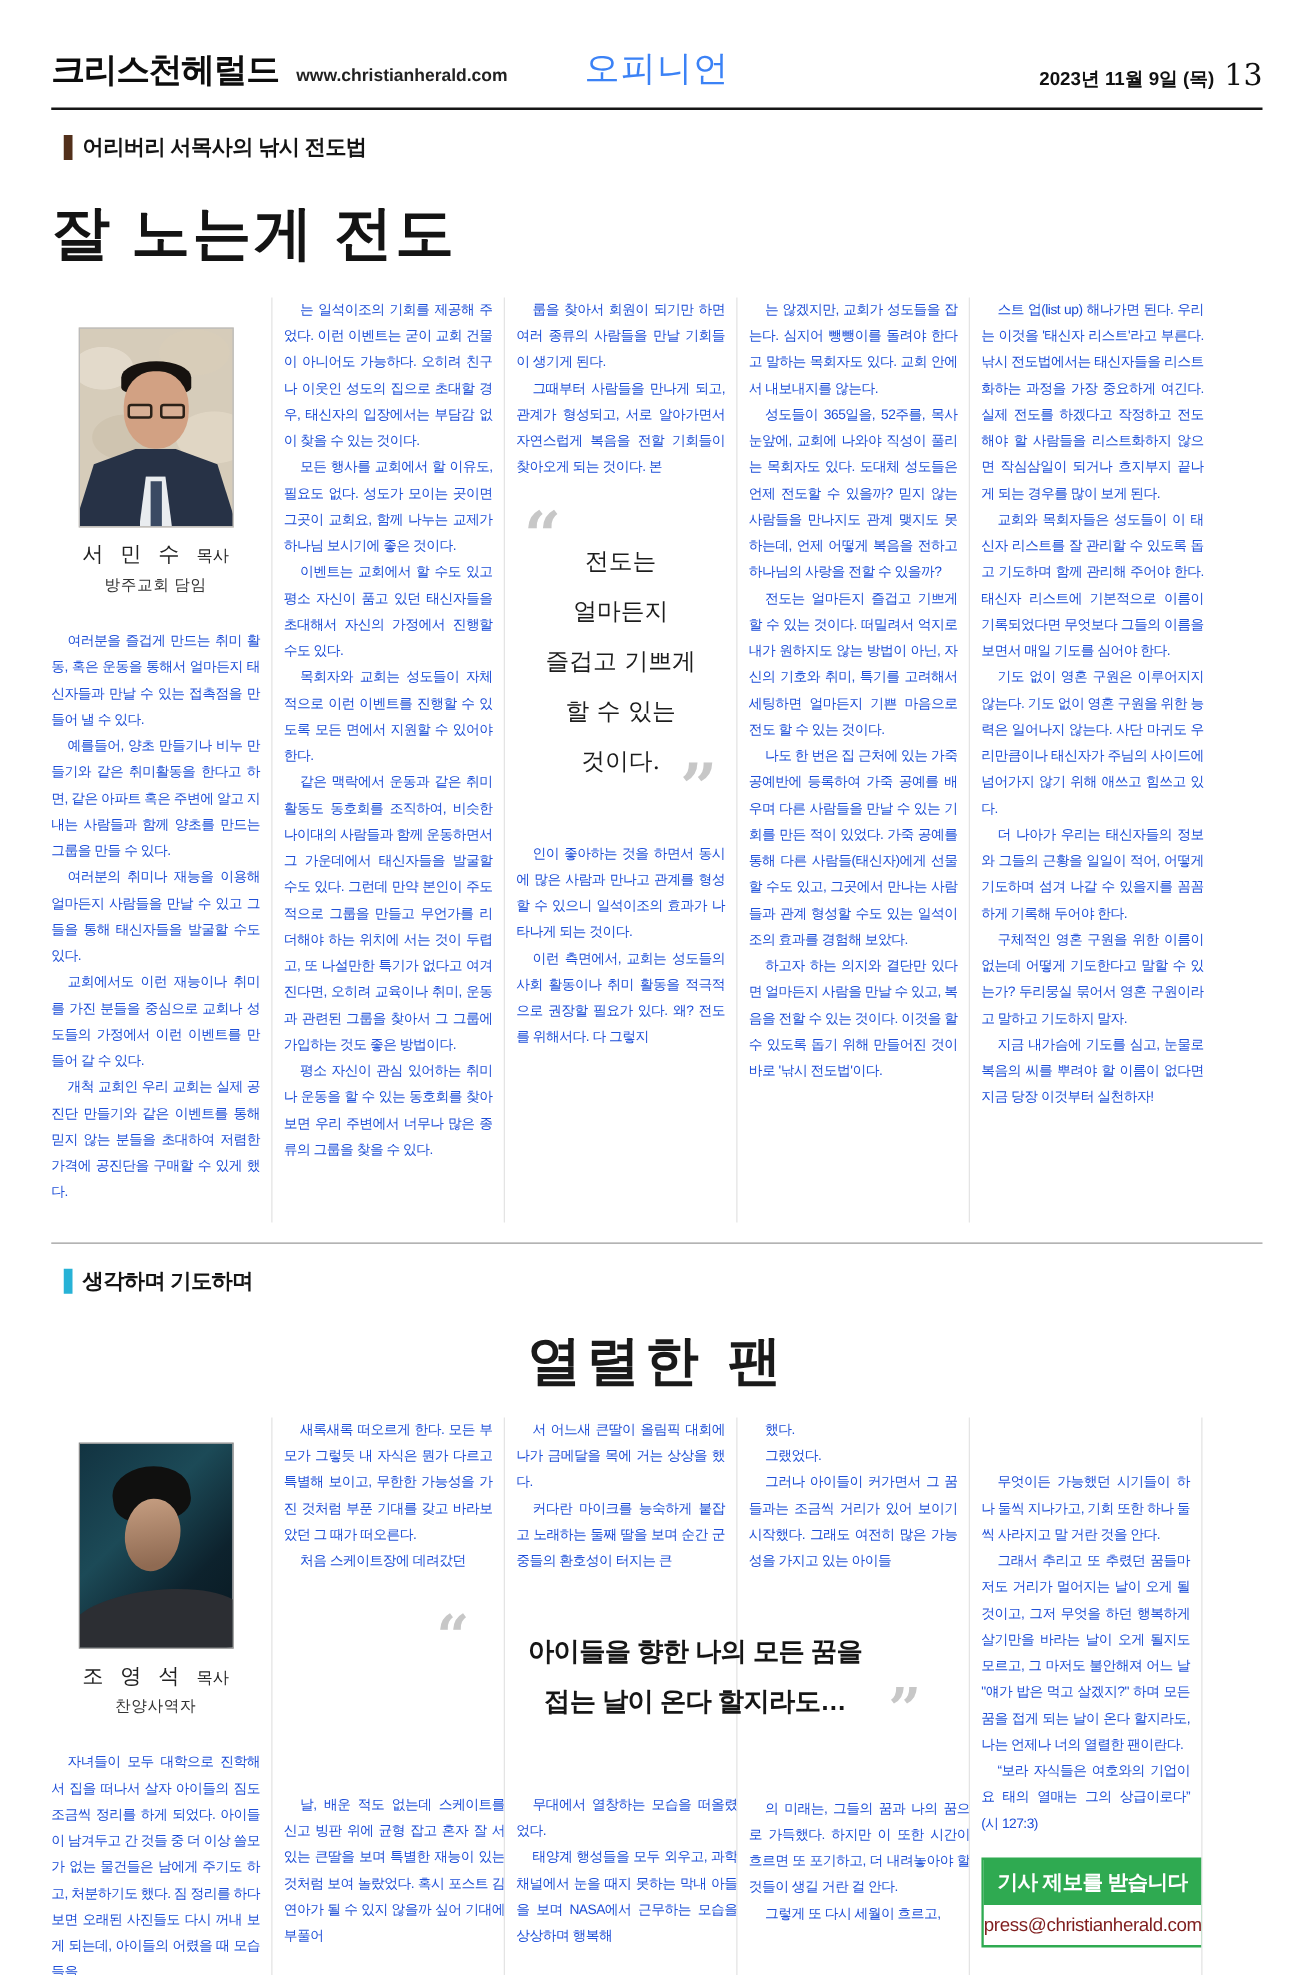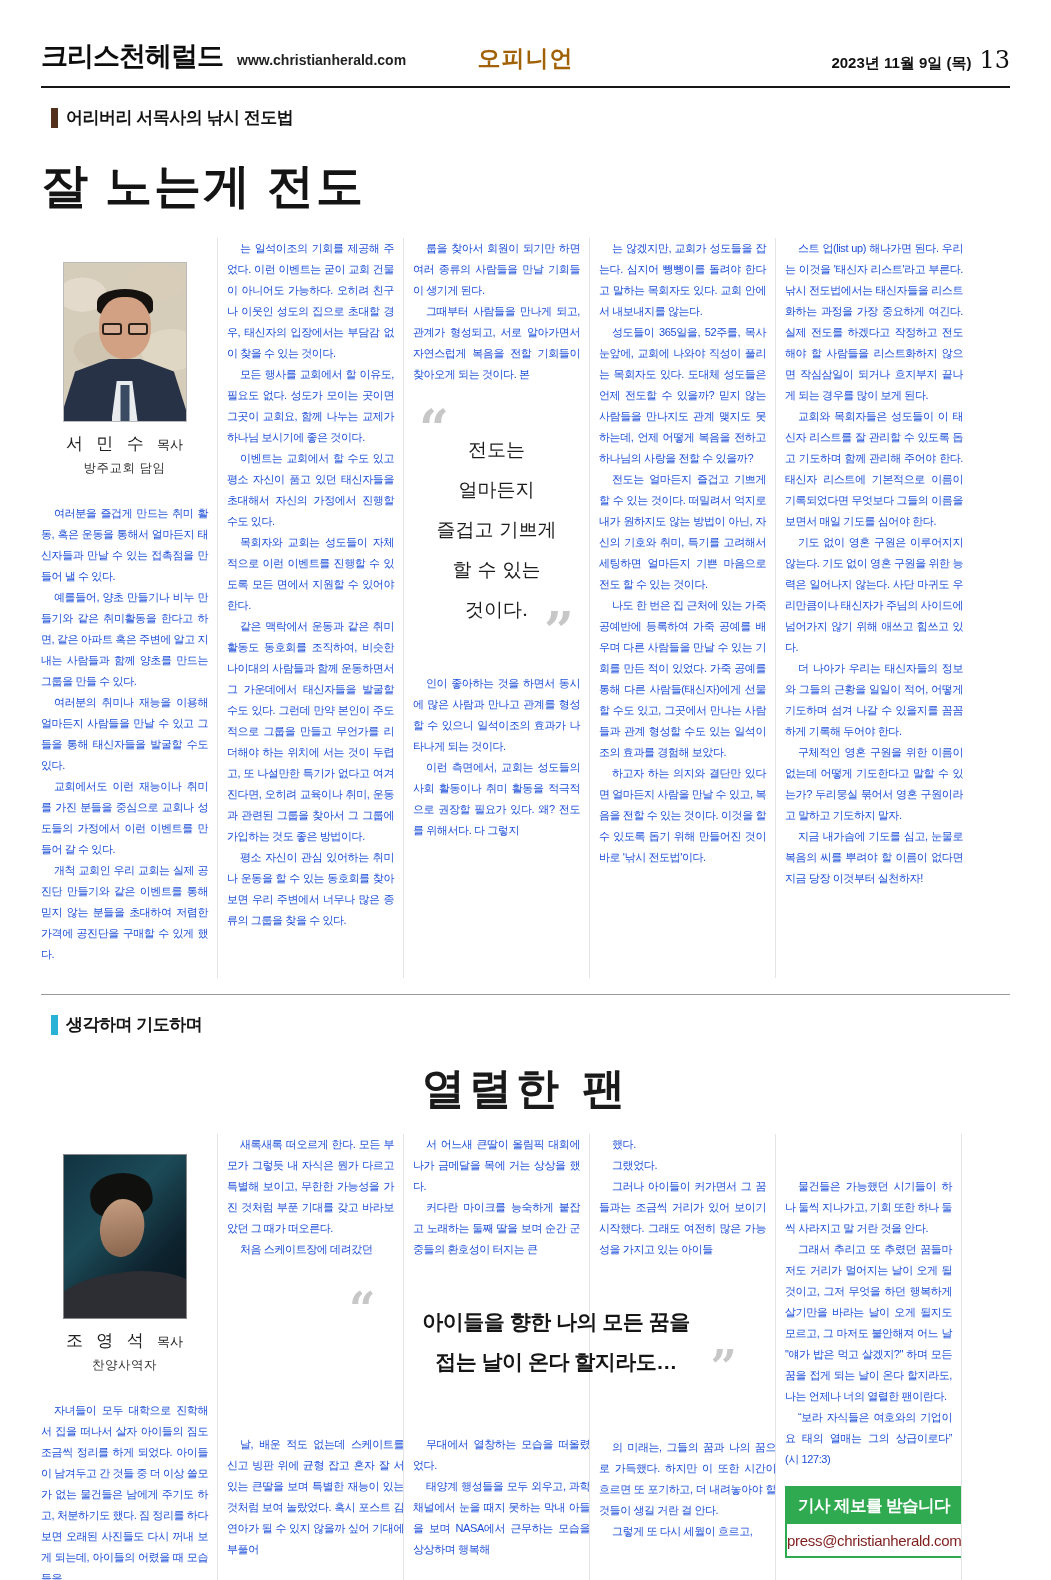--- a/index.html
+++ b/index.html
@@ -10,21 +10,21 @@
     color:#2e2e2e; overflow:hidden;
   }
   .page { position:absolute; left:41px; top:0; width:969px; }
 
   
   .masthead { position:relative; height:88px; border-bottom:2px solid #161616; }
   .mast-left { position:absolute; left:0; bottom:12px; display:flex; align-items:baseline; gap:14px; }
   .logo { font-size:27px; font-weight:900; letter-spacing:-1px; color:#0d0d0d;text-align:center; }
   .site { font-size:14px; font-weight:700; color:#222; }
   .mast-center { position:absolute; left:50%; transform:translateX(-50%); bottom:12px;
-    font-size:23px; font-weight:700; letter-spacing:1px; color:#a16207; }
+    font-size:28px; font-weight:400; letter-spacing:1px; color:#3b82f6; }
   .mast-right { position:absolute; right:0; bottom:12px; display:flex; align-items:baseline; gap:8px; }
   .date { font-size:15px; font-weight:700; color:#111;margin-left:16px; }
   .pageno { font-family:"DejaVu Serif",serif; font-size:24px; color:#111; }
 
   
   .kicker { display:flex; align-items:center; gap:8px; margin-top:18px;padding-left:10px; }
   .kicker-bar { width:7px; height:20px; }
   .kicker-bar.brown { background:#52301b; }
   .kicker-bar.cyan  { background:#27b2d6; }
   .kicker-label { font-size:17px; font-weight:800; color:#141414; letter-spacing:-0.5px; }
@@ -275,21 +275,21 @@
             <p>그러나 아이들이 커가면서 그 꿈들과는 조금씩 거리가 있어 보이기 시작했다. 그래도 여전히 많은 가능성을 가지고 있는 아이들</p>
           </div>
         <div class="part-b">
             <p>의 미래는, 그들의 꿈과 나의 꿈으로 가득했다. 하지만 이 또한 시간이 흐르면 또 포기하고, 더 내려놓아야 할 것들이 생길 거란 걸 안다.</p>
             <p>그렇게 또 다시 세월이 흐르고,</p>
           </div>
       </div>
 
       <div class="col">
         <div class="col5-a2">
-            <p>물건들은 가능했던 시기들이 하나 둘씩 지나가고, 기회 또한 하나 둘씩 사라지고 말 거란 것을 안다.</p>
+            <p>무엇이든 가능했던 시기들이 하나 둘씩 지나가고, 기회 또한 하나 둘씩 사라지고 말 거란 것을 안다.</p>
             <p>그래서 추리고 또 추렸던 꿈들마저도 거리가 멀어지는 날이 오게 될 것이고, 그저 무엇을 하던 행복하게 살기만을 바라는 날이 오게 될지도 모르고, 그 마저도 불안해져 어느 날 "얘가 밥은 먹고 살겠지?" 하며 모든 꿈을 접게 되는 날이 온다 할지라도, 나는 언제나 너의 열렬한 팬이란다.</p>
             <p>“보라 자식들은 여호와의 기업이요 태의 열매는 그의 상급이로다” (시 127:3)</p>
           </div>
         <div class="contact-box">
           <div class="contact-head">기사 제보를 받습니다</div>
           <div class="contact-email">press@christianherald.com</div>
         </div>
       </div>
 
       <div class="pq2">

